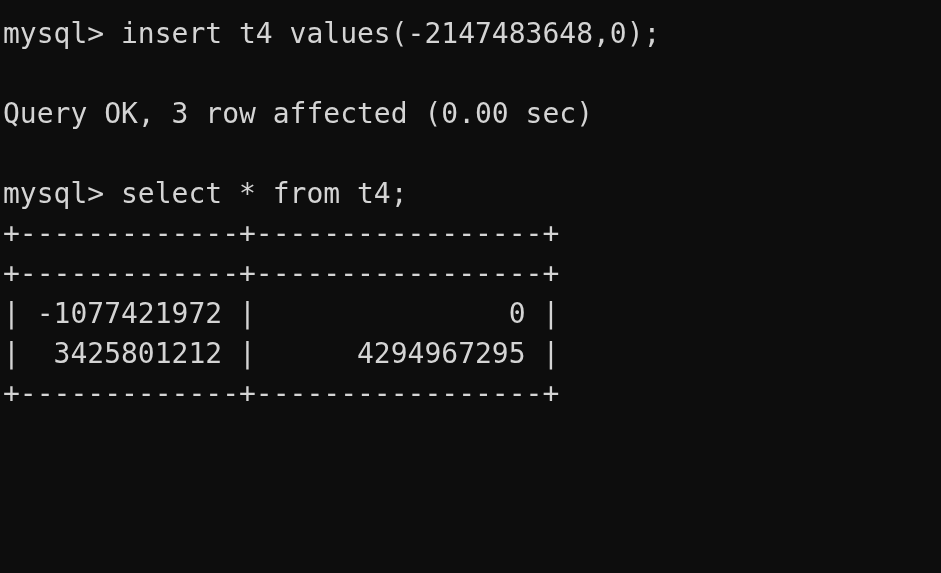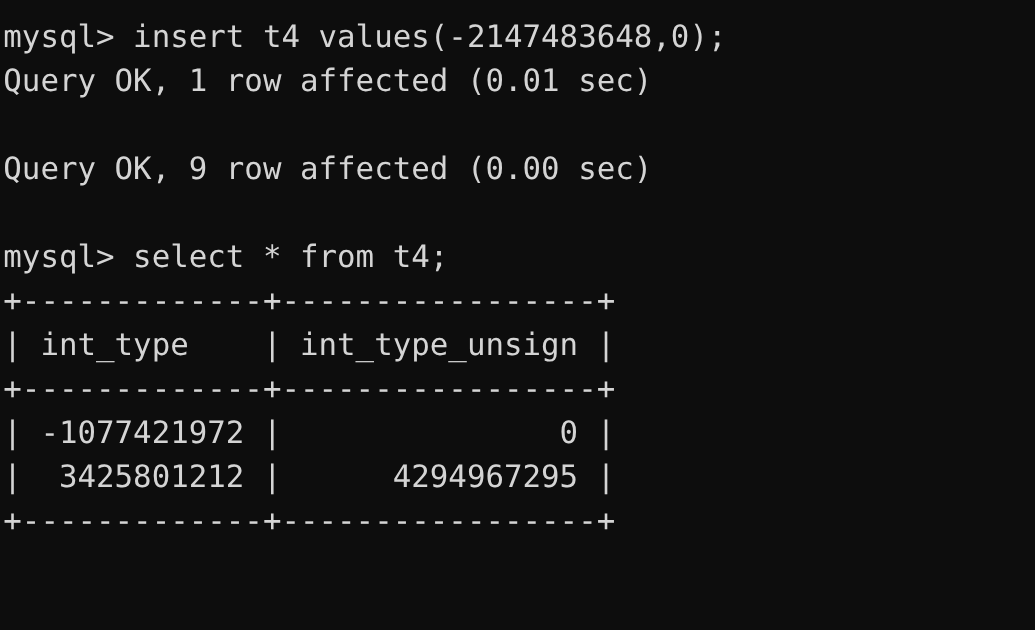--- a/index.html
+++ b/index.html
@@ -37,24 +37,22 @@
 
   .term-line.blank {
     color: transparent;
   }
 </style>
 </head>
 <body>
 
 <div id="terminal">
     <div class="term-line">mysql&gt; insert t4 values(-2147483648,0);</div>
-    <div class="term-line">Query OK, 1 row affected (0.01 sec)</div>
     <div class="term-line blank"> </div>
-    <div class="term-line">Query OK, 9 row affected (0.00 sec)</div>
+    <div class="term-line">Query OK, 3 row affected (0.00 sec)</div>
     <div class="term-line blank"> </div>
     <div class="term-line">mysql&gt; select * from t4;</div>
     <div class="term-line">+-------------+-----------------+</div>
-    <div class="term-line">| int_type    | int_type_unsign |</div>
     <div class="term-line">+-------------+-----------------+</div>
     <div class="term-line">| -1077421972 |               0 |</div>
     <div class="term-line">|  3425801212 |      4294967295 |</div>
     <div class="term-line">+-------------+-----------------+</div>
   </div>
 
 </body></html>

